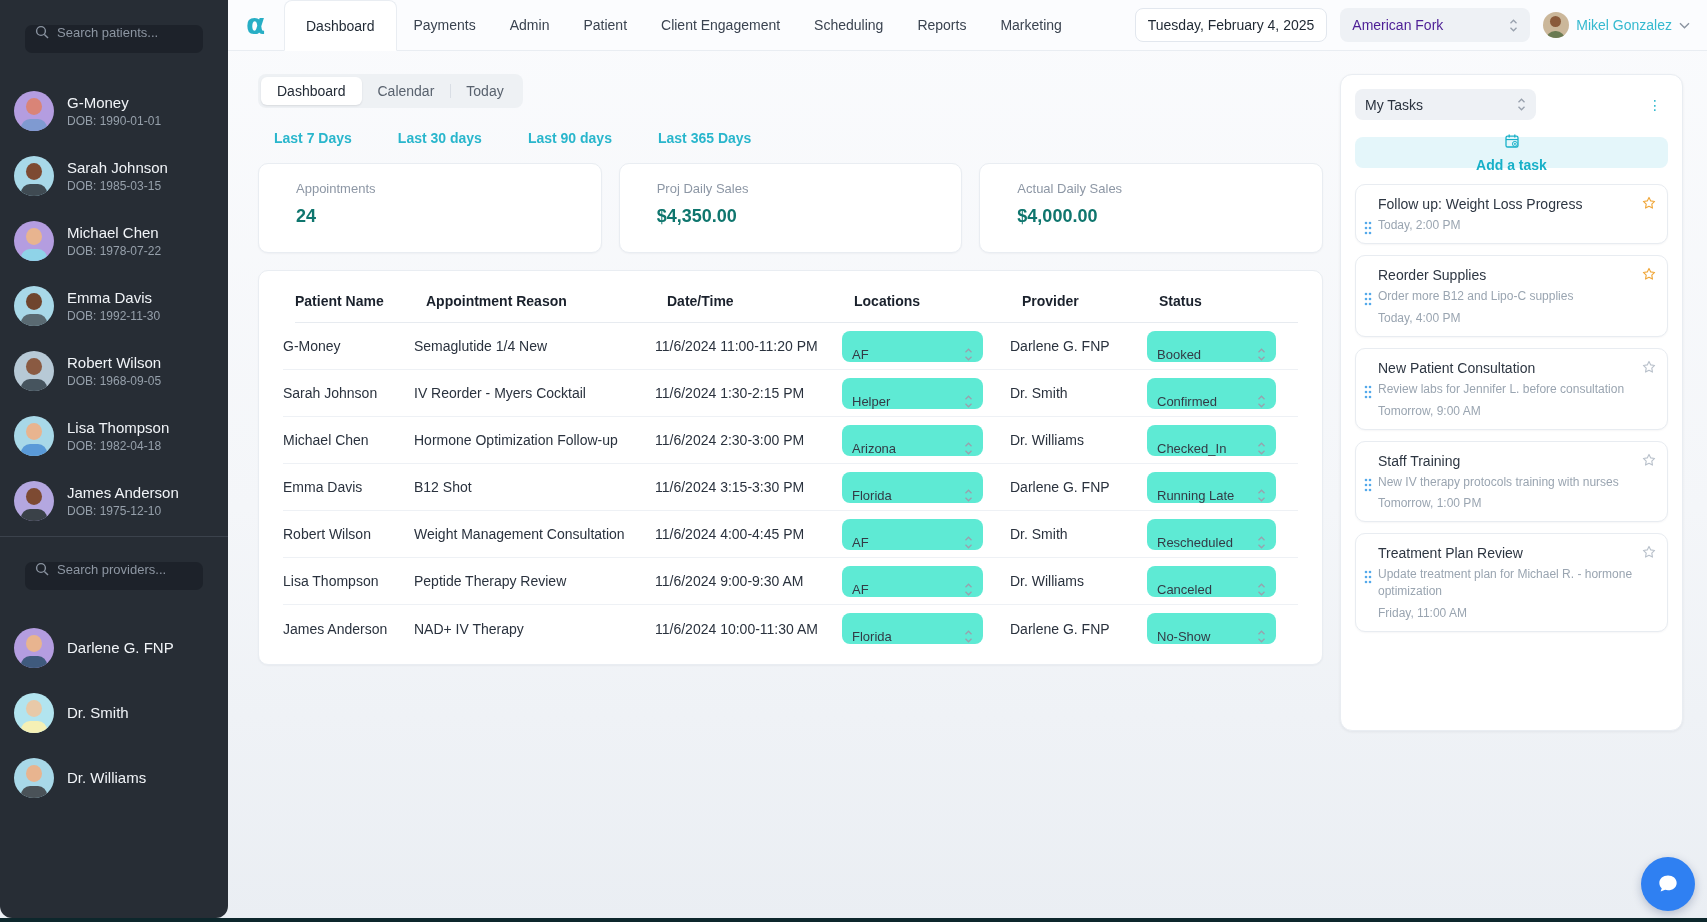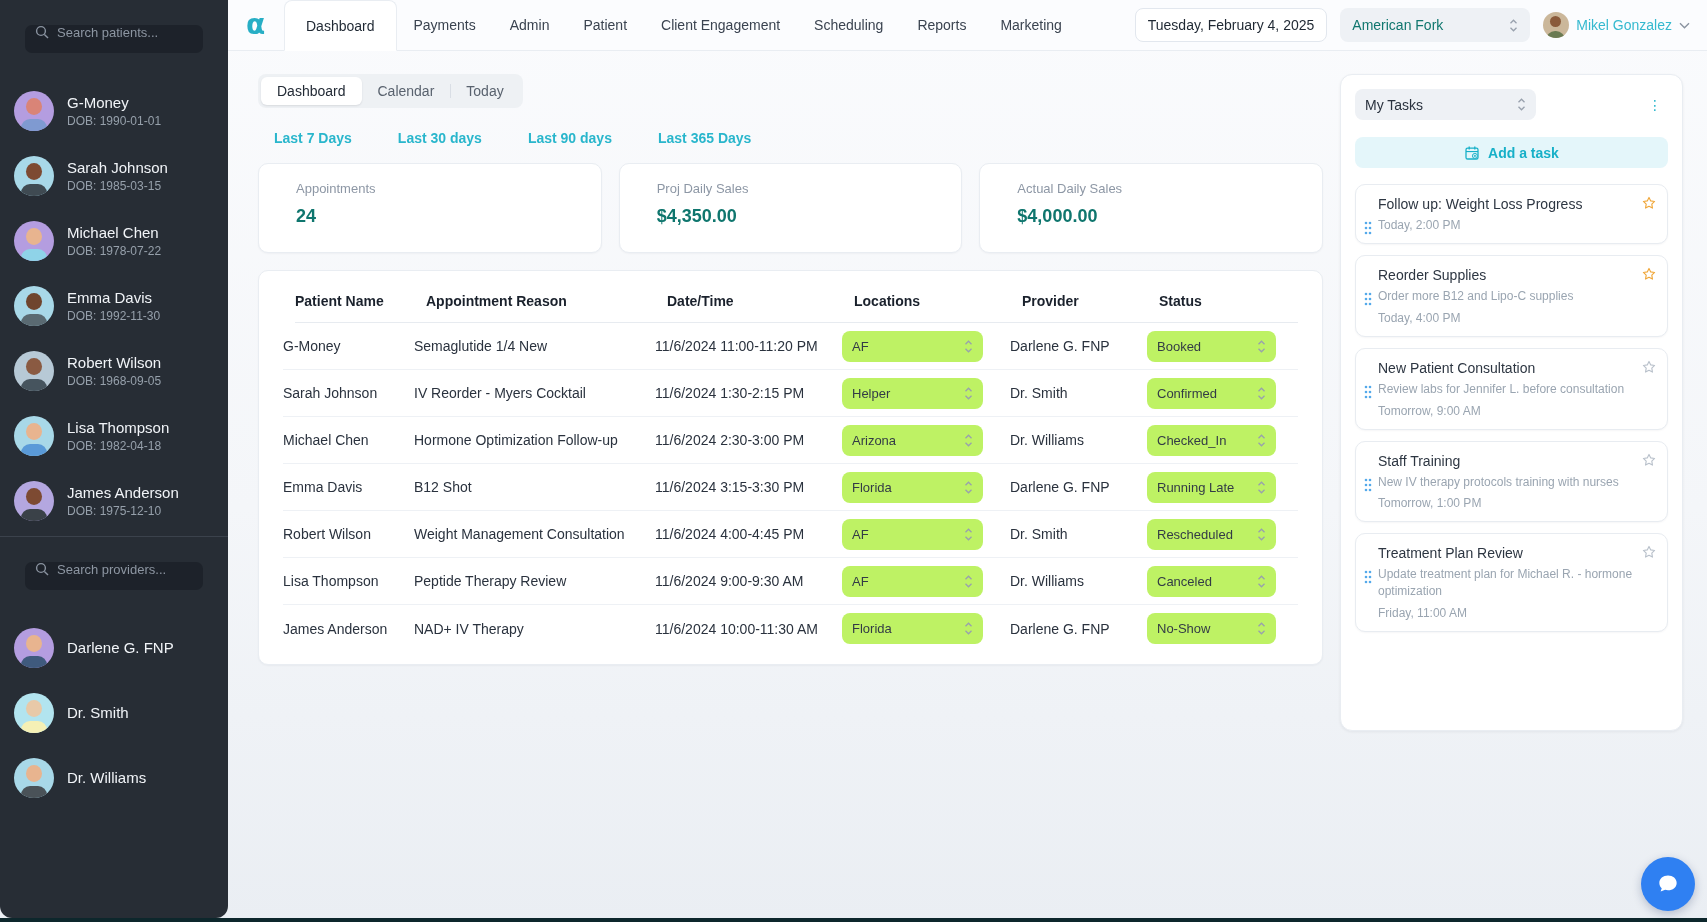--- a/index.html
+++ b/index.html
@@ -50,21 +50,21 @@
   .logo{align-self:center;margin-left:18px;width:30px;font-family:"DejaVu Sans",sans-serif;
     font-size:28px;line-height:1;font-weight:700;color:#27aec5;cursor:pointer;}
   .nav{display:flex;margin-left:8px;}
   .nav-item{display:flex;align-items:center;padding:0 17px;font-size:14px;color:#3a4350;cursor:pointer;white-space:nowrap;}
   .nav-item.active{background:#fff;border:1px solid #e9edf2;border-bottom-color:#fff;border-radius:8px 8px 0 0;
     margin-bottom:-1px;padding:0 21px;color:#1f2833;font-weight:500;}
   .top-right{margin-left:auto;display:flex;align-items:center;gap:13px;}
   .date-box{height:34px;border:1px solid #e2e7ee;background:#fff;border-radius:8px;display:flex;
     align-items:center;padding:0 12px;font-size:14px;color:#1f2833;cursor:pointer;white-space:nowrap;}
   .loc-select{height:34px;width:190px;background:var(--select_bg);border-radius:8px;display:flex;
-    align-items:center;justify-content:space-between;padding:0 12px;font-size:14px;color:#0f766e;cursor:pointer;}
+    align-items:center;justify-content:space-between;padding:0 12px;font-size:14px;color:#4c1d95;cursor:pointer;}
   .user{display:flex;align-items:center;gap:7px;cursor:pointer;}
   .user .avatar{width:26px;height:26px;background:#cbb79a;}
   .user .avatar::before{top:4px;left:7px;width:11px;height:11px;--head:#8a5a3a;}
   .user .avatar::after{left:3px;width:19px;height:10px;--body:#6a7a52;}
   .user-name{color:#35b9cf;font-size:14px;font-weight:500;}
 
   
   .content{margin-left:228px;display:flex;gap:17px;align-items:flex-start;padding:0 24px 0 30px;}
   .main-col{width:1065px;flex:none;}
 
@@ -81,35 +81,35 @@
     padding:17px 37px;box-shadow:0 1px 2px rgba(16,24,40,.04);}
   .stat-label{font-size:13px;color:#8d97a5;}
   .stat-value{margin-top:10px;font-size:18px;font-weight:700;color:#0f766e;}
 
   .table-card{margin-top:17px;background:#fff;border:1px solid var(--card_border);border-radius:10px;
     padding:8px 24px 12px;box-shadow:0 1px 2px rgba(16,24,40,.04);}
   .t-row{display:grid;grid-template-columns:131px 241px 187px 168px 137px 1fr;align-items:center;
     min-height:47px;border-bottom:1px solid #eef1f5;font-size:14px;color:#2a323e;}
   .t-row:last-of-type{border-bottom:none;}
   .t-head{font-weight:700;color:#1a212c;min-height:44px;border-bottom:1px solid #e7ebf0;margin-left:12px;}
-  .cell-select{height:31px;background:#bef264;border-radius:8px;display:flex;align-items:center;
+  .cell-select{height:31px;background:#5eead4;border-radius:8px;display:flex;align-items:flex-end;
     justify-content:space-between;padding:0 10px;font-size:13px;color:#333b46;cursor:pointer;}
   .loc-sel{width:141px;}
   .status-sel{width:129px;}
 
   
   .tasks-panel{width:343px;flex:none;margin-top:23px;height:657px;background:#fff;
     border:1px solid var(--card_border);border-radius:12px;padding:14px;box-shadow:0 1px 3px rgba(16,24,40,.06);}
   .tp-head{display:flex;align-items:center;justify-content:space-between;}
   .tp-select{width:181px;height:31px;background:var(--select_bg);border-radius:8px;display:flex;
     align-items:center;justify-content:space-between;padding:0 10px;font-size:14px;color:#2a323e;cursor:pointer;}
   .tp-menu{color:var(--accent);font-size:14px;padding:0 6px;cursor:pointer;line-height:1;}
   .add-task{margin-top:17px;height:31px;width:100%;background:var(--accent_light);border:none;border-radius:8px;
     display:flex;align-items:center;justify-content:center;gap:8px;color:#17b0c8;font-size:14px;
-    font-weight:700;font-family:inherit;cursor:pointer;}
+    font-weight:700;font-family:inherit;cursor:pointer;flex-direction:column;}
   .task-list{margin-top:16px;display:flex;flex-direction:column;gap:11px;}
   .task-card{position:relative;border:1px solid #e8ecf1;border-radius:10px;padding:11px 34px 11px 22px;
     box-shadow:0 1px 2px rgba(16,24,40,.04);cursor:pointer;background:#fff;}
   .task-title{font-size:14px;color:#2d3642;font-weight:500;}
   .task-desc{margin-top:5px;font-size:12px;color:#9aa5b1;line-height:1.4;}
   .task-time{margin-top:6px;font-size:12px;color:#9aa5b1;}
   .task-handle{position:absolute;left:8px;top:36px;cursor:grab;line-height:0;}
   .task-star{position:absolute;right:10px;top:10px;line-height:0;cursor:pointer;}
   .task-star svg path{stroke:#b9c1cb;}
   .task-star.starred svg path{stroke:var(--star);}

